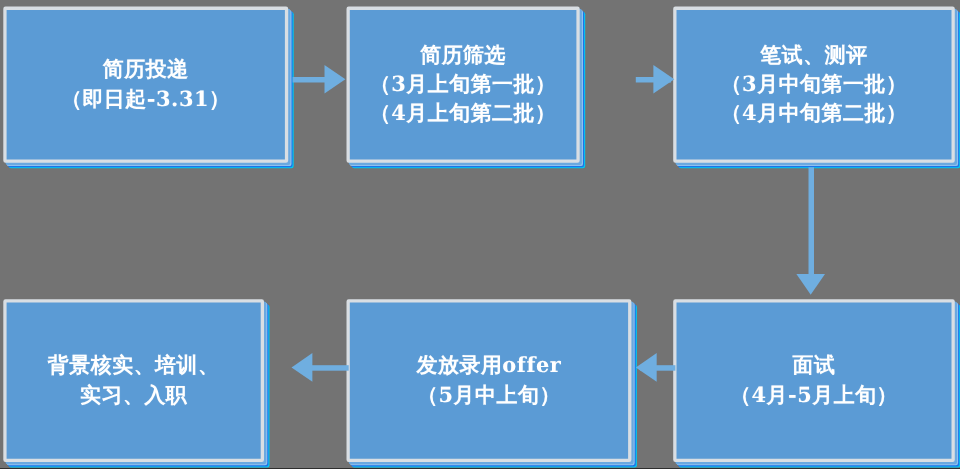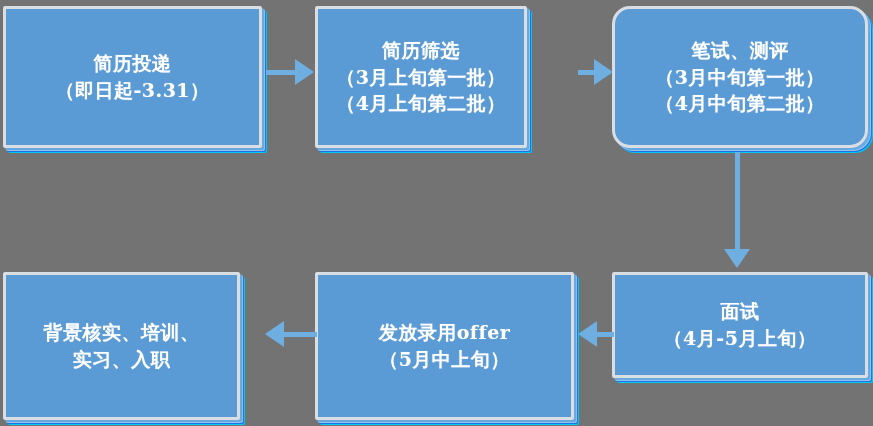--- a/index.html
+++ b/index.html
@@ -40,24 +40,24 @@
     font-weight: 700;
     letter-spacing: 0.5px;
     white-space: pre-line;
     padding: 0 6px;
     text-shadow: 0 0 1px rgba(255,255,255,0.35);
   }
 
   
   #node-1 { left: 3px;   top: 6px;   width: 259px; height: 142px; }
   #node-2 { left: 315px; top: 6px;   width: 212px; height: 142px; text-align: center; }
-  #node-3 { left: 612px; top: 6px;   width: 256px; height: 142px; border-radius: 18px; }
+  #node-3 { left: 612px; top: 6px;   width: 256px; height: 142px; }
   #node-4 { left: 3px;   top: 272px; width: 237px; height: 148px; }
   #node-5 { left: 315px; top: 272px; width: 259px; height: 148px; }
-  #node-6 { left: 612px; top: 272px; width: 256px; height: 106px; }
+  #node-6 { left: 612px; top: 272px; width: 256px; height: 148px; }
 
   
   .conn {
     position: absolute;
   }
   .conn-line-h {
     position: absolute;
     height: 5px;
     background: #6FAEE0;
   }

